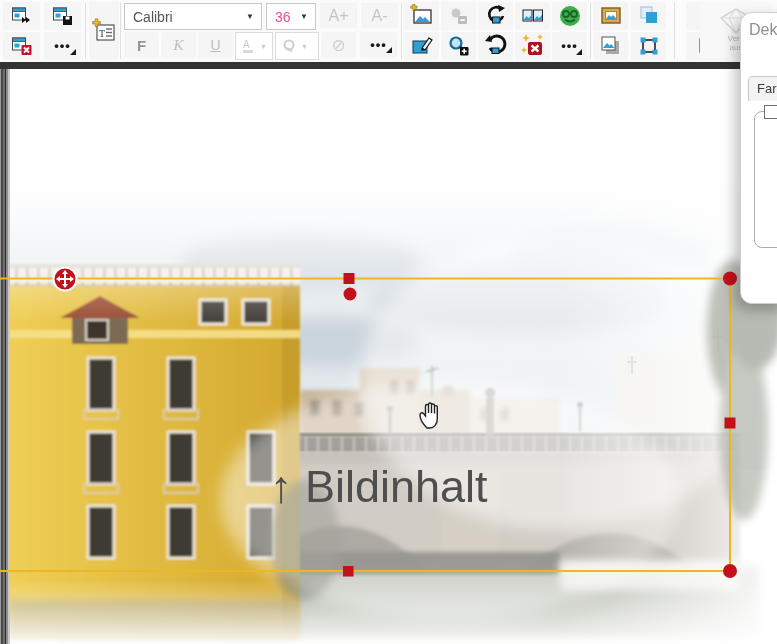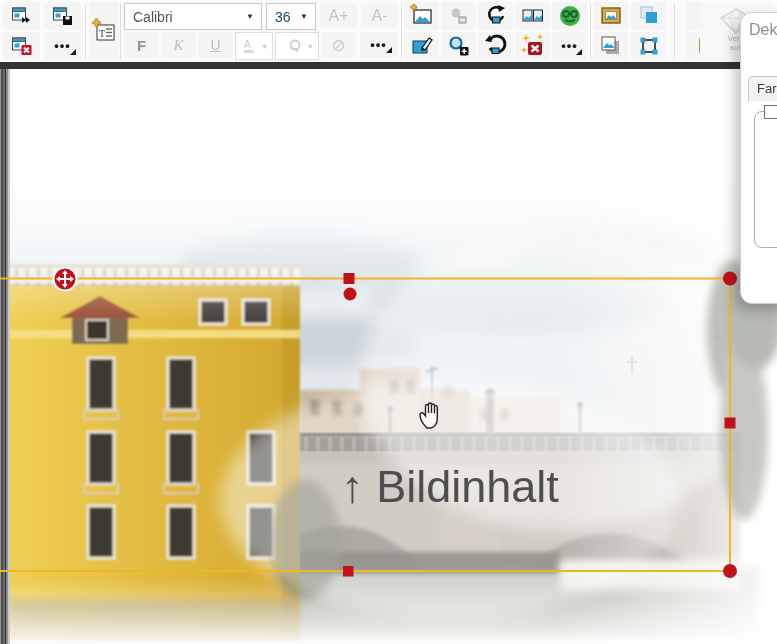--- a/index.html
+++ b/index.html
@@ -5,41 +5,41 @@
   html,body{margin:0;padding:0;}
   body{width:777px;height:644px;position:relative;overflow:hidden;background:#fff;
        font-family:"Liberation Sans",sans-serif;}
 
   
   #toolbar{position:absolute;left:0;top:0;width:777px;height:62px;background:#fbfbfb;z-index:30;}
   .tbtn{position:absolute;display:flex;align-items:center;justify-content:center;
         background:#f5f5f5;border-radius:2px;cursor:default;}
   .sep{position:absolute;top:3px;width:1px;height:56px;background:#e0e0e0;}
   .combo{position:absolute;background:#fff;border:1px solid #c8c8c8;display:flex;
-         align-items:center;font-size:14px;color:#555;justify-content:flex-end;}
+         align-items:center;font-size:14px;color:#555;}
   .combo .val{flex:1;padding-left:8px;white-space:nowrap;overflow:hidden;}
   .arrow{font-size:8px;color:#333;padding:0 7px;}
   .dim{color:#c4c4c4;}
   .moredots{font-size:13px;font-weight:bold;color:#1a1a1a;letter-spacing:1px;line-height:10px;}
   .moretri{position:absolute;right:5px;bottom:5px;width:0;height:0;
            border-left:6px solid transparent;border-bottom:6px solid #1a1a1a;}
   .glabel{font-size:8px;color:#b5b5b5;text-align:center;line-height:9px;}
 
   #darkbar{position:absolute;left:0;top:62px;width:777px;height:7px;background:#343434;z-index:30;}
 
   
   #leftstrip{position:absolute;left:0;top:69px;width:10px;height:575px;z-index:2;
     background:linear-gradient(to right,#9a9a9a 0 1px,#4a4a4a 1px 3px,#6e6e6e 3px 5px,
                #2c2c2c 5px 6px,#8f8f8f 6px 8px,#c9c9c9 8px 10px);}
 
   #photo{position:absolute;left:0;top:0;z-index:1;pointer-events:none;}
   #selection{position:absolute;left:0;top:0;z-index:3;pointer-events:none;}
   #cursor{position:absolute;left:0;top:0;z-index:4;pointer-events:none;}
 
-  #hint{position:absolute;left:270px;top:458px;width:360px;text-align:center;z-index:2;
+  #hint{position:absolute;left:270px;top:458px;width:360px;text-align:left;z-index:2;
         font-size:45px;line-height:58px;color:#4e4e4e;}
 
   
   #panel{position:absolute;left:740px;top:12px;width:70px;height:290px;background:#fff;
          border:1px solid #cfcfcf;border-radius:12px 0 0 12px;z-index:40;
          box-shadow:-5px 6px 14px rgba(0,0,0,.25);}
   #panel-title{position:absolute;left:8px;top:8px;font-size:16px;color:#8f8f8f;white-space:nowrap;}
   #panel-tab{position:absolute;left:7px;top:63px;padding:4px 10px 5px 8px;background:#f3f3f3;
              border:1px solid #c6c6c6;border-bottom:none;border-radius:5px 0 0 0;
              font-size:13px;color:#3c3c3c;white-space:nowrap;}
@@ -294,21 +294,21 @@
     </svg>
   </div>
 
   <div class="sep" style="left:120px"></div>
 
   <div class="combo" style="left:124px;top:3px;width:136px;height:25px">
     <span class="val">Calibri</span>
     <span class="arrow">▼</span>
   </div>
   <div class="combo" style="left:266px;top:3px;width:48px;height:25px">
-    <span class="val" style="color:#0c4a6e">36</span>
+    <span class="val" style="color:#ec4899">36</span>
     <span class="arrow">▼</span>
   </div>
   <div class="tbtn" style="left:320px;top:3px;width:37px;height:25px;font-size:16px">
     <span class="dim">A+</span>
   </div>
   <div class="tbtn" style="left:361px;top:3px;width:37px;height:25px;font-size:16px">
     <span class="dim">A-</span>
   </div>
 
   <div class="tbtn" style="left:124px;top:32px;width:35px;height:26px;font-size:15px;font-weight:bold;color:#969696">

